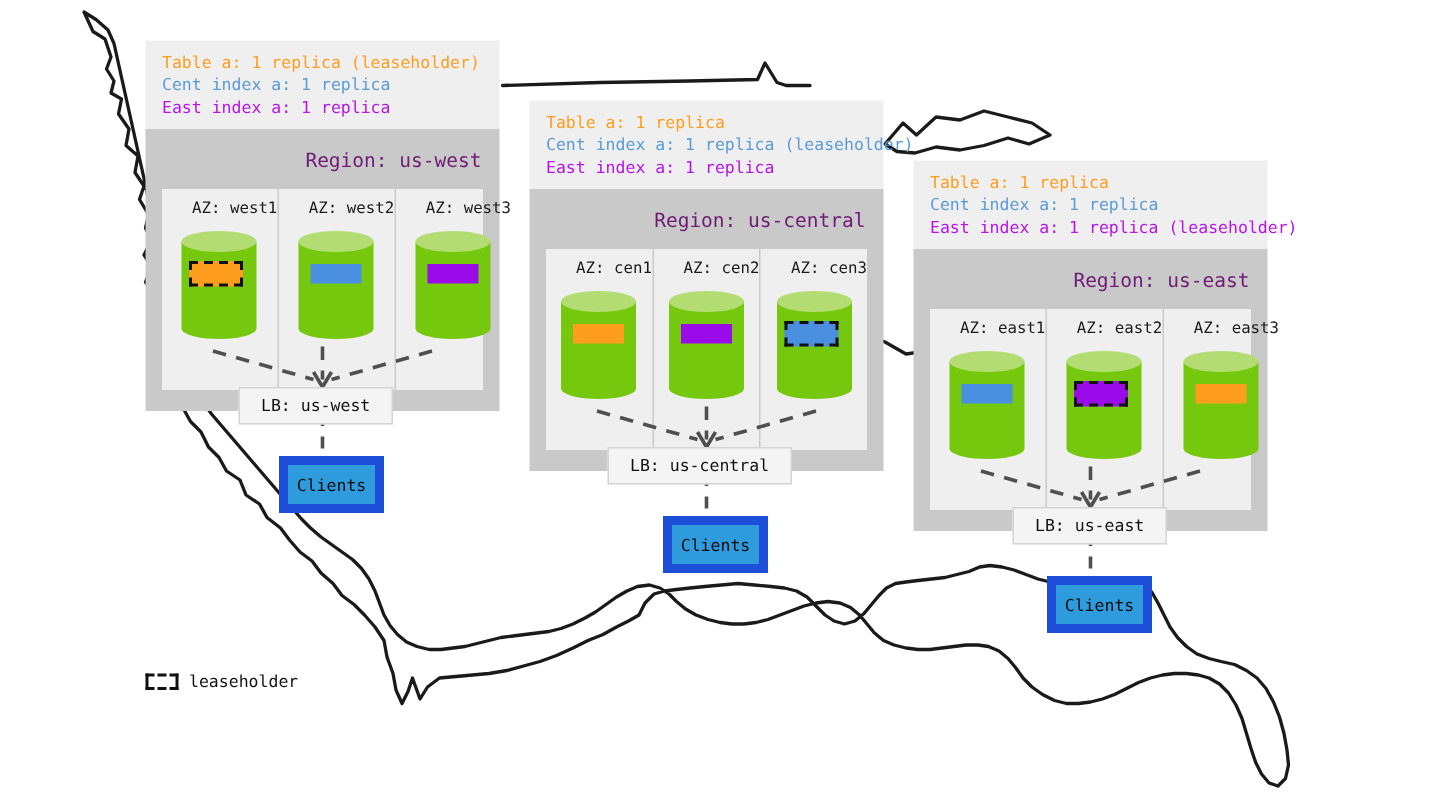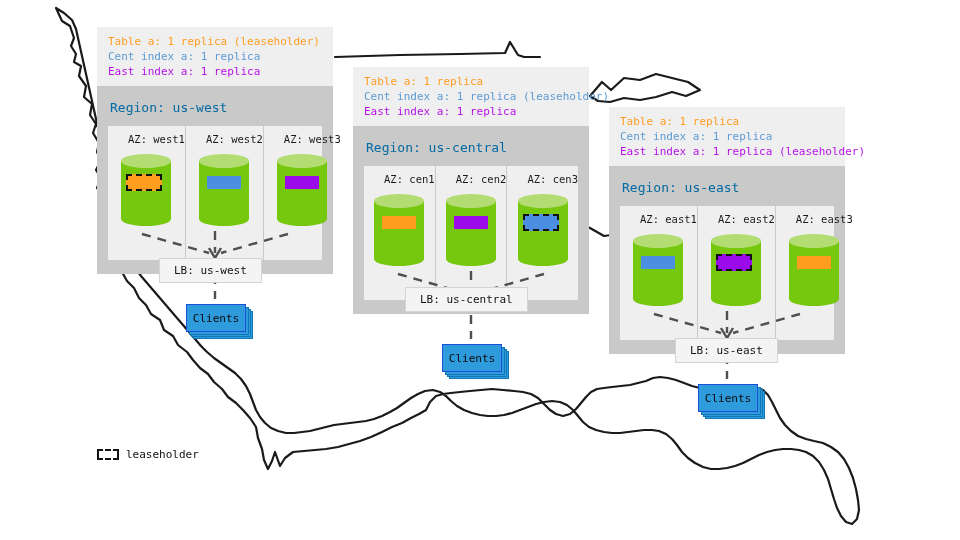--- a/index.html
+++ b/index.html
@@ -25,24 +25,25 @@
   }
   .lg-table{color:#ff9d1e;}
   .lg-cent{color:#5b9bd5;}
   .lg-east{color:#b714e8;}
 
   .region-body{
     background:#c9c9c9;
     padding:10px 11px 14px 11px;
   }
   .region-title{
-    font-size:13px;color:#0369a1;
+    font-size:13px;color:#701a75;
     padding:4px 1px 11px 2px;
     letter-spacing:0px;
     white-space:nowrap;
+    text-align:right;
   }
 
   .az-row{display:flex;background:#efefef;}
   .az{
     flex:1 1 0;
     padding:7px 0 0 0;
     text-align:center;
     border-right:1px solid #c9c9c9;
     position:relative;
   }
@@ -69,21 +70,21 @@
     font-size:11px;color:#111;
     padding:5px 14px;white-space:nowrap;text-align:center;
   }
   
   .clients{position:absolute;z-index:9;}
   .clients .card{
     position:absolute;background:#2e9bdd;border:1px solid #1178b8;
     width:58px;height:26px;
   }
   .clients .front{
-    position:relative;background:#2e9bdd;border:1px solid #1d4ed8;
+    position:relative;background:#2e9bdd;border:6px solid #1d4ed8;
     width:58px;height:26px;
     font-size:11px;color:#0a0a0a;
     display:flex;align-items:center;justify-content:center;
     z-index:4;white-space:nowrap;
   }
 
   
   #keybox{position:absolute;z-index:6;left:97px;top:448px;display:flex;align-items:center;}
   #keybox .swatch{width:22px;height:11px;border:2px dashed #111;box-sizing:border-box;}
   #keybox .ktext{font-size:11px;color:#111;margin-left:7px;font-family:"DejaVu Sans Mono","Liberation Mono",monospace;}
@@ -245,21 +246,21 @@
         </div>
       </div>
     </div>
     <svg style="position:absolute;left:0;top:0;width:236px;height:303px;z-index:8;pointer-events:none;">
       <path d="M45,207 L112,226" stroke="#4f4f4f" stroke-width="2.4" fill="none" stroke-dasharray="9,7"></path>
       <path d="M191,207 L124,226" stroke="#4f4f4f" stroke-width="2.4" fill="none" stroke-dasharray="9,7"></path>
       <path d="M118,204 L118,226" stroke="#4f4f4f" stroke-width="2.4" fill="none" stroke-dasharray="9,7"></path>
       <path d="M112,221 L118,231 L124,221" stroke="#4f4f4f" stroke-width="2.4" fill="none"></path>
       <path d="M118,248 L118,272" stroke="#4f4f4f" stroke-width="2.4" fill="none" stroke-dasharray="9,7"></path>
     </svg>
-    <div class="lb" style="left:52px;top:220px;">LB: us-central</div>
+    <div class="lb" style="left:52px;top:231px;">LB: us-central</div>
     <div class="clients" style="left:89px;top:277px;width:68px;height:34px;">
       <div class="card" style="left:7px;top:7px;"></div>
       <div class="card" style="left:5px;top:5px;"></div>
       <div class="card" style="left:3px;top:3px;"></div>
       <div class="front">Clients</div>
     </div>
   </div>
 
   <div class="region" id="r-east" style="left:609px;top:107px;width:236px;">
     <div class="region-legend">

